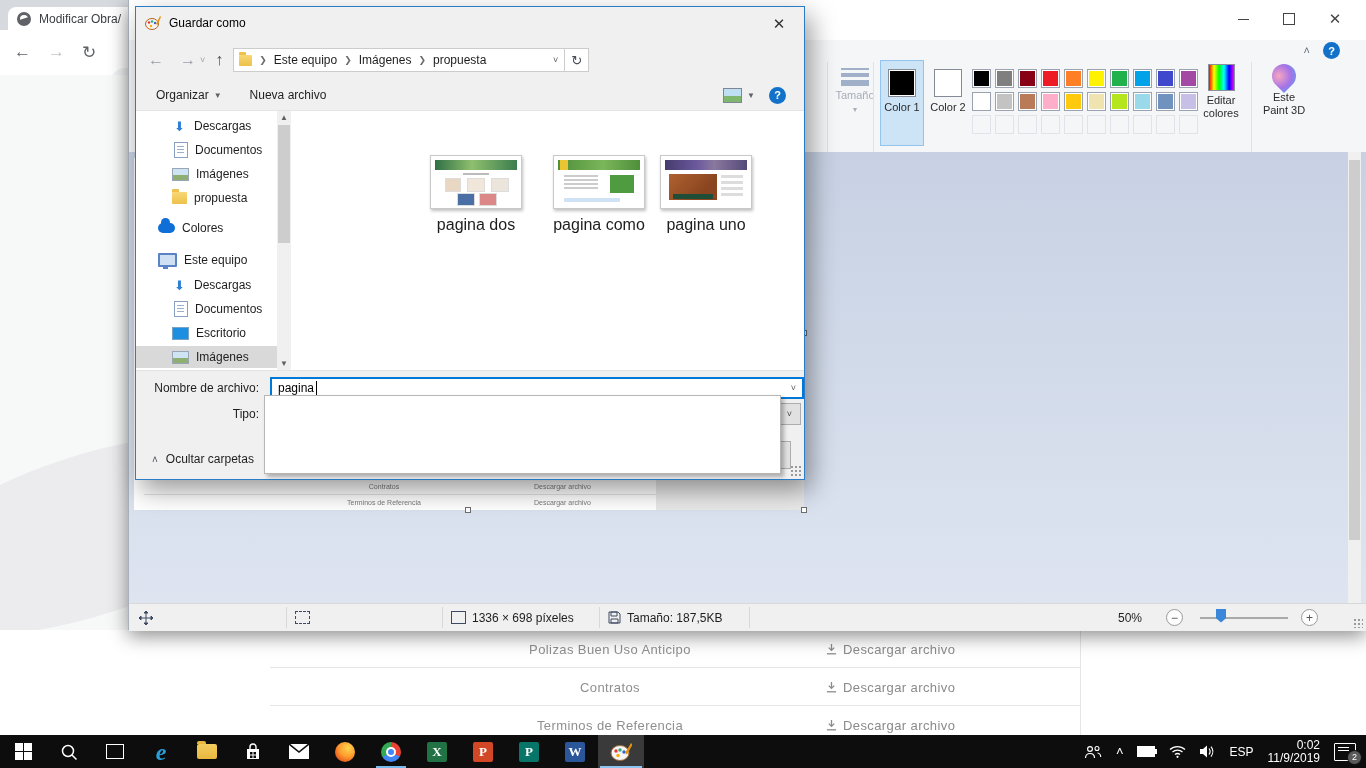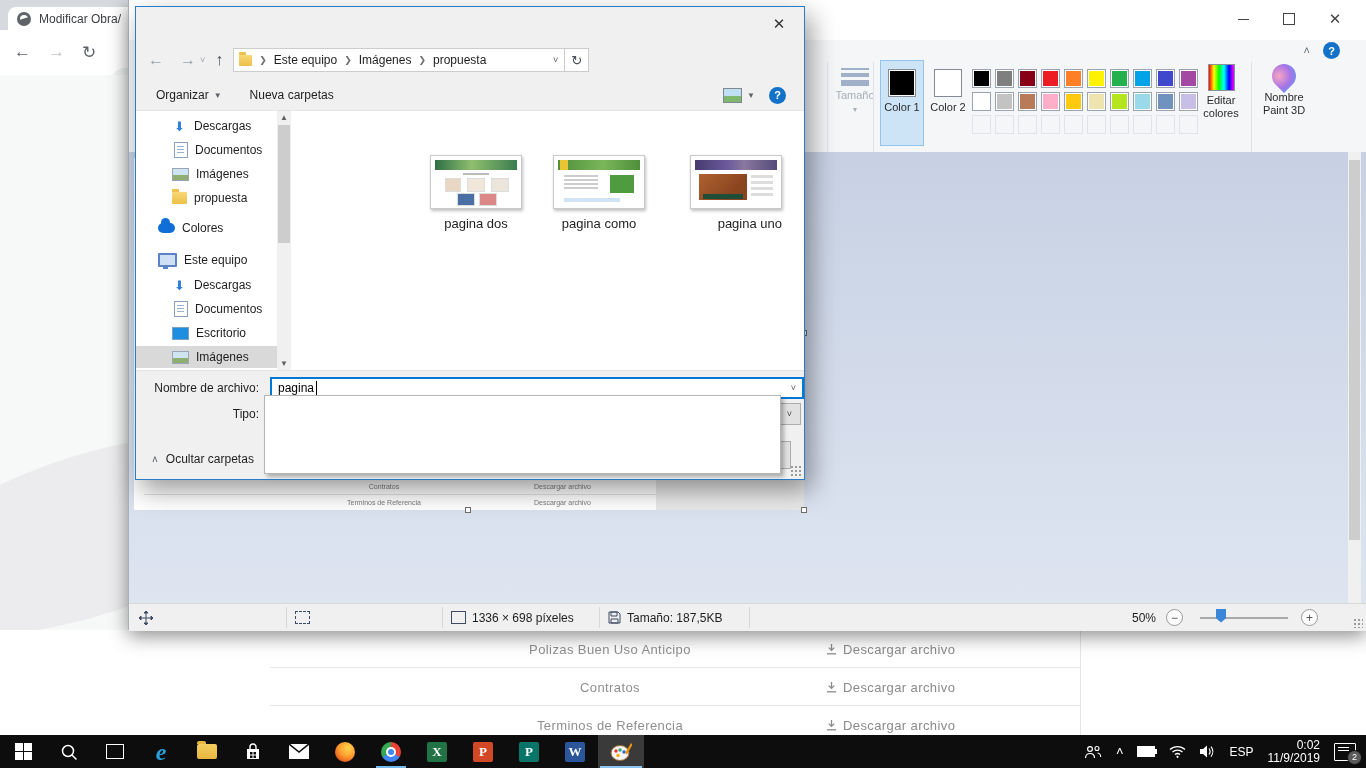--- a/index.html
+++ b/index.html
@@ -118,21 +118,21 @@
   .ico-cloud:before{content:"";position:absolute;left:3px;top:-5px;width:9px;height:9px;border-radius:50%;background:#0f6fd7;}
   .ico-pc{width:15px;height:10px;border:2px solid #5a82c4;border-radius:1px;position:relative;flex:0 0 auto;background:#cfe0f5;}
   .ico-pc:after{content:"";position:absolute;left:3px;bottom:-4px;width:5px;height:2px;background:#5a82c4;}
   .ico-desk{width:15px;height:11px;background:#1e8fe0;border:1px solid #7aa2c4;flex:0 0 auto;}
   .side-scroll{position:absolute;left:141px;top:0;width:14px;height:100%;background:#f0f0f0;}
   .sarrow{position:absolute;left:0;width:14px;height:13px;display:flex;align-items:center;justify-content:center;font-size:8px;color:#606060;}
   .sthumb{position:absolute;left:1px;width:12px;background:#cdcdcd;}
   .files{position:absolute;left:155px;top:0;width:515px;height:100%;}
   .fitem{position:absolute;top:44px;width:120px;display:flex;flex-direction:column;align-items:center;gap:7px;}
   .fthumb{width:90px;height:52px;background:#fff;border:1px solid #c9c9c9;box-shadow:1px 2px 3px rgba(0,0,0,.25);position:relative;overflow:hidden;}
-  .flabel{font-size:13px;color:#1e1e1e;}
+  .flabel{font-size:16px;color:#1e1e1e;}
   .fname-row,.ftype-row{position:absolute;left:0;width:100%;height:26px;display:flex;align-items:center;font-size:12px;color:#1e1e1e;}
   .fname-row{top:368px;gap:6px;} .ftype-row{top:394px;}
   .flabel-l{width:123px;text-align:right;flex:0 0 auto;}
   .fname-input{margin-left:5px;width:534px;height:22px;background:#fff;border:2px solid #0078d7;box-sizing:border-box;
     display:flex;align-items:center;padding-left:6px;font-size:12px;color:#000;position:relative;}
   .caret{width:1px;height:14px;background:#000;margin-left:2px;}
   .fname-chev{position:absolute;right:6px;color:#555;font-size:9px;}
   .type-combo{margin-left:5px;width:537px;height:22px;background:#e5e5e5;border:1px solid #adadad;box-sizing:border-box;position:relative;}
   .type-chev{position:absolute;right:0;top:0;width:21px;height:20px;background:#e1e1e1;border-left:1px solid #adadad;
     display:flex;align-items:center;justify-content:center;color:#444;font-size:9px;}
@@ -302,21 +302,21 @@
           <div class="cell empty"></div>
         </div>
 
       <div class="rib-btn" style="left:1068px;width:48px;">
         <span class="grad-icon"></span>
         <span class="rib-label"><span>Editar</span><br><span>colores</span></span>
       </div>
       <div class="vsep" style="left:1122px;"></div>
       <div class="rib-btn" style="left:1128px;width:54px;">
         <span class="p3d-icon"></span>
-        <span class="rib-label"><span>Nombre</span><br><span>Paint 3D</span></span>
+        <span class="rib-label"><span>Este</span><br><span>Paint 3D</span></span>
       </div>
       <span class="grouplabel" style="left:915px;">Colores</span>
     </div>
 
     <div class="abs pt-work">
       <div class="canvas">
         <div class="canvas-gray"></div>
         <div class="mini-row" style="top:322px;">
           <span class="mini-name">Contratos</span>
           <span class="mini-act">Descargar archivo</span>
@@ -352,39 +352,50 @@
       </div>
       <div class="st-sep" style="left:470px;"></div>
       <div class="st-item" style="left:479px;">
         <svg width="13" height="13" viewBox="0 0 13 13">
             <path d="M1 1h9l2 2v9H1z" fill="none" stroke="#3c4a63"></path>
             <path d="M3 1h6v4H3zM3 8h7v4H3z" fill="none" stroke="#3c4a63"></path>
           </svg>
         <span>Tamaño: 187,5KB</span>
       </div>
       <div class="st-sep" style="left:620px;"></div>
-      <div class="st-item" style="right:210px;">
+      <div class="st-item" style="right:224px;">
         <span>50%</span>
       </div>
       <div class="st-item" style="right:183px;">
           <span class="zoombtn">−</span>
         </div>
       <div class="st-item" style="right:78px;">
         <span class="ztrack">
             <span class="zthumb"></span>
           </span>
       </div>
       <div class="st-item" style="right:48px;">
           <span class="zoombtn">+</span>
         </div>
       <div class="grip"></div>
     </div>
   </div>
 
   <div class="abs dialog">
+    <div class="dlg-title">
+      <svg width="16" height="16" viewBox="0 0 16 16">
+        <ellipse cx="7" cy="9" rx="6.5" ry="5.5" fill="#f3f3f3" stroke="#b5651d"></ellipse>
+        <circle cx="4" cy="7.5" r="1.2" fill="#e33"></circle>
+          <circle cx="7" cy="6.5" r="1.2" fill="#3a7"></circle>
+        <circle cx="10" cy="8" r="1.2" fill="#36c"></circle>
+          <circle cx="6" cy="11" r="1.2" fill="#fa0"></circle>
+        <path d="M11 9l4-8 1 1-3.5 8z" fill="#e8920c"></path>
+      </svg>
+      <span class="dlg-title-text">Guardar como</span>
+    </div>
     <div class="dlg-close">✕</div>
 
     <div class="addr-row">
       <span class="addr-nav">←</span>
       <span class="addr-nav" style="margin-left:16px;">→</span>
       <span class="addr-chev">˅︎</span>
       <span class="addr-nav en" style="margin-left:10px;">↑</span>
       <div class="crumbbox">
         <span class="fold" style="margin-left:5px;width:13px;height:11px;"></span>
         <span class="crumb-sep">❯</span>
@@ -397,21 +408,21 @@
       </div>
       <div class="refreshbox">↻</div>
     </div>
 
     <div class="tool-row">
       <span class="toolbtn">
         <span>Organizar</span>
           <span class="small-chev">▼</span>
       </span>
       <span class="toolbtn" style="margin-left:28px;">
-        <span>Nueva carpetas</span>
+        <span>Nueva archivo</span>
       </span>
       <span class="toolbtn" style="margin-left:auto;">
         <span class="views-ico"></span>
         <span class="small-chev">▼</span>
       </span>
       <span style="margin:0 18px 0 14px;">
           <span class="help-circle">?</span>
         </span>
     </div>
 
@@ -480,21 +491,21 @@
         <div class="fitem" style="left:248px;">
           <div class="fthumb">
             <div style="position:absolute;left:4px;top:4px;right:4px;height:10px;background:linear-gradient(90deg,#4f8f3a,#7ab65a 55%,#4f8f3a);"></div>
             <div style="position:absolute;left:6px;top:4px;width:8px;height:10px;background:#e8c javax;background:#e8c531;"></div>
             <div style="position:absolute;left:10px;top:19px;width:34px;height:2px;background:#ccc;box-shadow:0 4px 0 #ccc,0 8px 0 #ccc,0 12px 0 #ccc;"></div>
             <div style="position:absolute;right:10px;top:19px;width:24px;height:18px;background:#4f9b3f;"></div>
             <div style="position:absolute;left:10px;bottom:6px;width:56px;height:4px;background:#cfe3f5;"></div>
           </div>
           <span class="flabel">pagina como</span>
         </div>
-        <div class="fitem" style="left:371px;align-items:flex-end;">
+        <div class="fitem" style="left:355px;">
           <div class="fthumb">
             <div style="position:absolute;left:4px;top:4px;right:4px;height:10px;background:linear-gradient(90deg,#463b6e,#6c5a9e 40%,#8a789e 60%,#544a7a);"></div>
             <div style="position:absolute;left:8px;top:18px;width:48px;height:26px;background:linear-gradient(135deg,#b0622f,#8a4520 70%);"></div>
             <div style="position:absolute;left:12px;bottom:9px;width:40px;height:5px;background:#1e4d38;"></div>
             <div style="position:absolute;right:8px;top:19px;width:22px;height:3px;background:#ddd;box-shadow:0 6px 0 #ddd,0 12px 0 #ddd,0 18px 0 #ddd;"></div>
           </div>
           <span class="flabel">pagina uno</span>
         </div>
       </div>
     </div>

